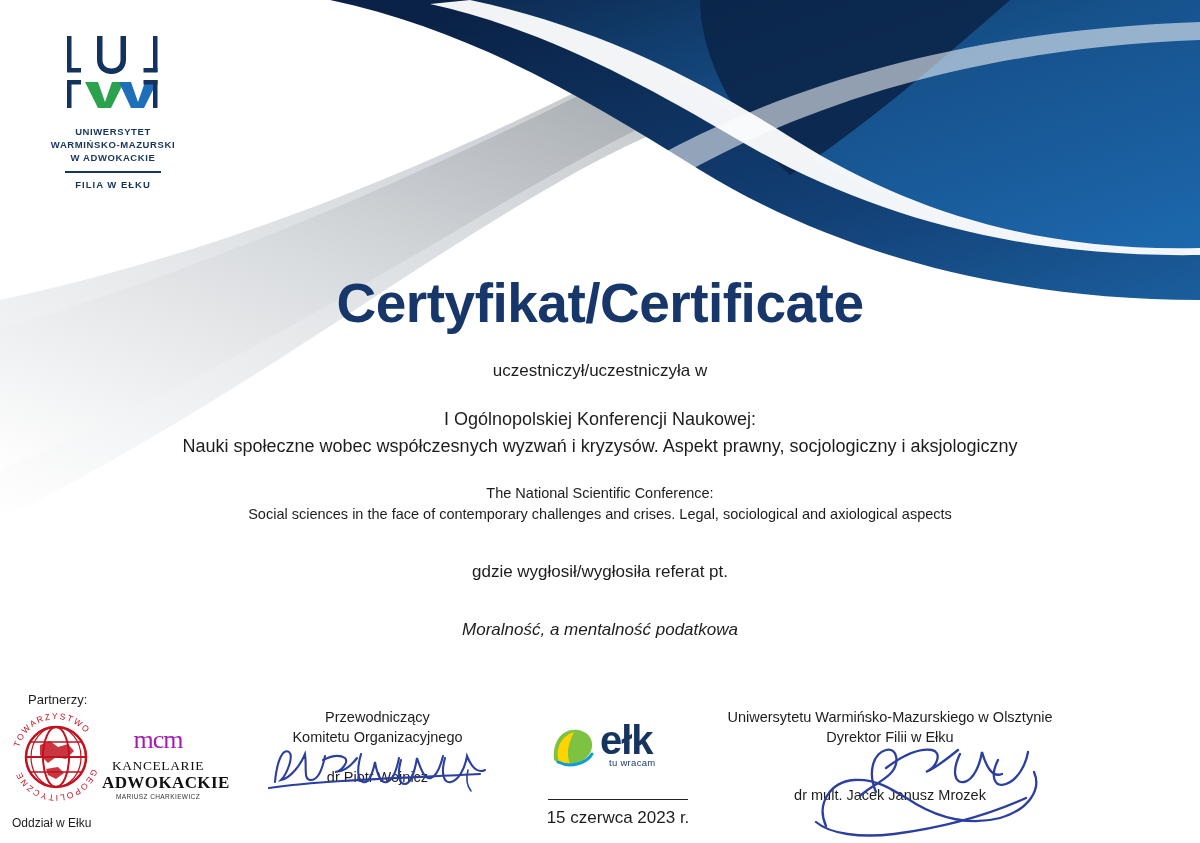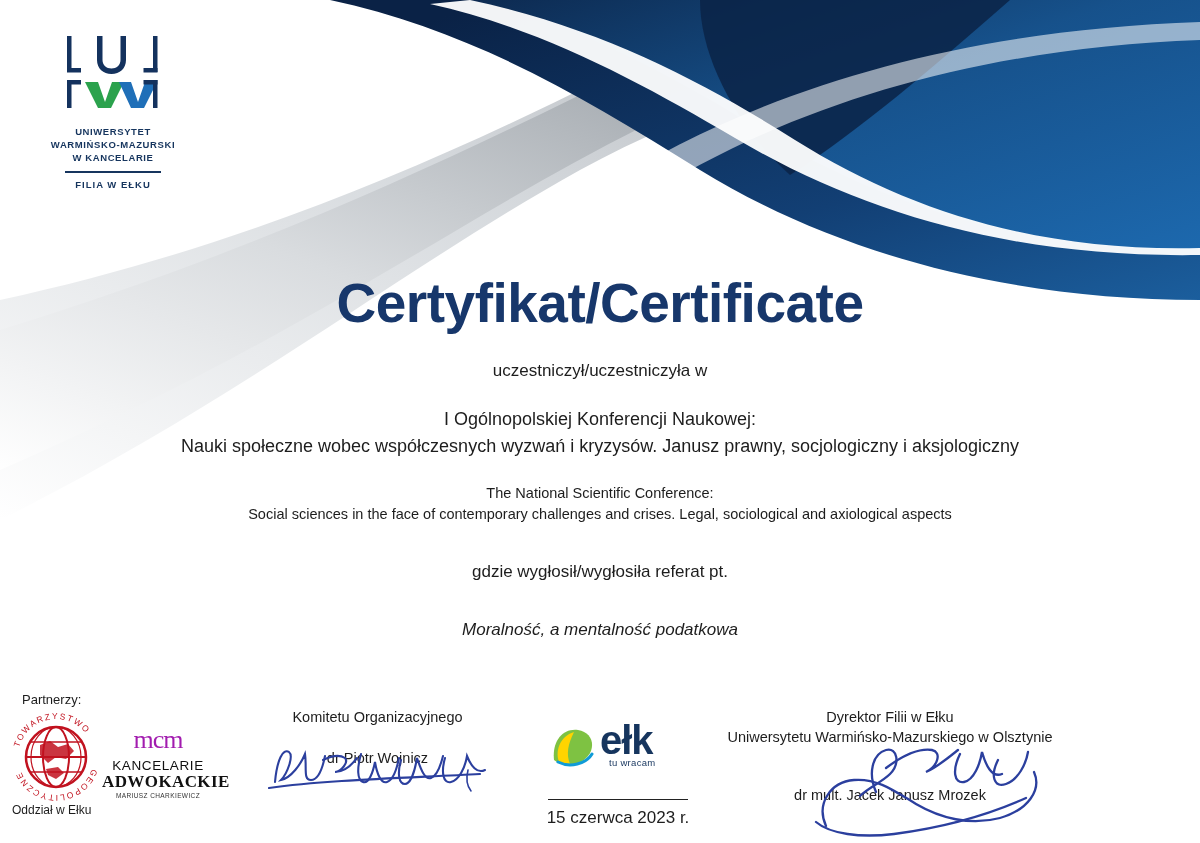--- a/index.html
+++ b/index.html
@@ -127,21 +127,21 @@
   .partners {
     position: absolute;
     left: 10px;
     top: 692px;
     width: 215px;
     z-index: 5;
   }
   .partners-label {
     font-size: 13px;
     color: #1d1d1d;
-    margin-left: 12px;
+    margin-left: 18px;
   }
   .partner-row {
     display: flex;
     align-items: flex-start;
     margin-top: 4px;
   }
   .partner-globe {
     width: 92px;
     height: 92px;
     position: relative;
@@ -152,21 +152,21 @@
     margin-top: 16px;
   }
   .adwo-mark {
     font-family: "Liberation Serif", serif;
     font-size: 26px;
     color: #a21caf;
     line-height: 1;
     letter-spacing: -1px;
   }
   .adwo-line1 {
-    font-family: Liberation Sans, sans-serif;
+    font-family: Liberation Serif, serif;
     font-size: 13.5px;
     letter-spacing: 0.6px;
     color: #111;
     margin-top: 5px;
   }
   .adwo-line2 {
     font-family: "Liberation Serif", serif;
     font-size: 17px;
     font-weight: bold;
     letter-spacing: 0.4px;
@@ -175,21 +175,21 @@
   }
   .adwo-line3 {
     font-size: 6.5px;
     letter-spacing: 0.4px;
     color: #333;
     margin-top: 2px;
   }
   .partners-branch {
     font-size: 12px;
     color: #1d1d1d;
-    margin-top: 0;
+    margin-top: 13px;
     margin-left: 2px;
   }
 
   .sign-left {
     position: absolute;
     left: 245px;
     top: 708px;
     width: 265px;
     text-align: center;
     z-index: 5;
@@ -327,31 +327,31 @@
       <rect x="14" y="50" width="4.5" height="28" fill="#14325e"></rect>
       <rect x="14" y="50" width="14" height="4.5" fill="#14325e"></rect>
       <path d="M32,52 L45,52 L52,72 L59,52 L71,52 L58,78 L45,78 Z" fill="#2ba24d"></path>
       <path d="M74,52 L86,52 L93,72 L100,52 L112,52 L99,78 L86,78 Z" fill="#1f6fb8" transform="translate(-8,0)"></path>
       <rect x="100" y="50" width="4.5" height="28" fill="#14325e"></rect>
       <rect x="90.5" y="50" width="14" height="4.5" fill="#14325e"></rect>
     </svg>
     <div class="uni-name">
       <div>UNIWERSYTET</div>
       <div>WARMIŃSKO-MAZURSKI</div>
-      <div>W KANCELARIE</div>
+      <div>W ADWOKACKIE</div>
     </div>
     <div class="uni-divider"></div>
     <div class="uni-branch">FILIA W EŁKU</div>
   </div>
 
   <div class="body-block">
     <div class="cert-title">Certyfikat/Certificate</div>
     <div class="participated">uczestniczył/uczestniczyła w</div>
     <div class="conf-pl-1">I Ogólnopolskiej Konferencji Naukowej:</div>
-    <div class="conf-pl-2">Nauki społeczne wobec współczesnych wyzwań i kryzysów. Janusz prawny, socjologiczny i aksjologiczny</div>
+    <div class="conf-pl-2">Nauki społeczne wobec współczesnych wyzwań i kryzysów. Aspekt prawny, socjologiczny i aksjologiczny</div>
     <div class="conf-en-1">The National Scientific Conference:</div>
     <div class="conf-en-2">Social sciences in the face of contemporary challenges and crises. Legal, sociological and axiological aspects</div>
     <div class="gave-lecture">gdzie wygłosił/wygłosiła referat pt.</div>
     <div class="lecture-title">Moralność, a mentalność podatkowa</div>
   </div>
 
   <div class="partners">
     <div class="partners-label">Partnerzy:</div>
     <div class="partner-row">
       <div class="partner-globe">
@@ -378,20 +378,21 @@
         <div class="adwo-mark">mcm</div>
         <div class="adwo-line1">KANCELARIE</div>
         <div class="adwo-line2">ADWOKACKIE</div>
         <div class="adwo-line3">MARIUSZ CHARKIEWICZ</div>
       </div>
     </div>
     <div class="partners-branch">Oddział w Ełku</div>
   </div>
 
   <div class="sign-left">
+    <div class="sign-role">Przewodniczący</div>
     <div class="sign-role">Komitetu Organizacyjnego</div>
     <div class="sign-name">dr Piotr Wojnicz</div>
   </div>
   <svg class="signature-svg" style="left:265px;top:740px;width:230px;height:60px;" viewBox="0 0 230 60">
     <g fill="none" stroke="#2b3f9e" stroke-width="2.1" stroke-linecap="round">
       <path d="M10,42 C12,20 18,8 24,12 C29,16 22,34 16,40 C26,38 36,24 40,14 C42,28 38,40 46,40 C54,40 58,26 60,16"></path>
       <path d="M58,20 C66,16 74,14 80,18 C84,22 76,32 70,32 C78,32 86,26 92,18"></path>
       <path d="M96,14 C92,28 92,40 98,42 C104,44 108,32 110,22 C112,34 116,44 122,42 C128,40 132,28 134,18"></path>
       <path d="M136,20 C132,34 134,44 140,44 C146,44 150,30 152,18 C156,30 160,40 166,38 C172,36 176,24 178,16"></path>
       <path d="M180,18 C176,32 178,44 186,42 C194,40 200,28 202,16 C206,26 212,34 220,30"></path>
@@ -406,22 +407,22 @@
     <path d="M6,40 C4,22 14,8 30,10 C44,12 48,26 40,36 C32,46 16,48 6,40 Z" fill="#7ec242"></path>
     <path d="M12,44 C6,32 12,16 26,12 C20,24 18,34 22,44 Z" fill="#ffd400"></path>
     <path d="M10,42 C22,48 38,44 44,34" fill="none" stroke="#0f9bd7" stroke-width="3" stroke-linecap="round"></path>
   </svg>
   <div class="elk-text">ełk</div>
   <div class="elk-sub">tu wracam</div>
   <div class="date-rule"></div>
   <div class="date-text">15 czerwca 2023 r.</div>
 
   <div class="sign-right">
+    <div class="sign-role">Uniwersytetu Warmińsko-Mazurskiego w Olsztynie</div>
     <div class="sign-role">Dyrektor Filii w Ełku</div>
-    <div class="sign-role">Uniwersytetu Warmińsko-Mazurskiego w Olsztynie</div>
     <div class="sign-name">dr mult. Jacek Janusz Mrozek</div>
   </div>
   <svg class="signature-svg" style="left:790px;top:730px;width:280px;height:110px;" viewBox="0 0 280 110">
     <g fill="none" stroke="#2b3f9e" stroke-width="2.3" stroke-linecap="round">
       <path d="M86,62 C78,44 82,24 96,20 C108,17 110,34 100,44 C92,52 78,58 70,66"></path>
       <path d="M96,38 C112,26 128,18 142,20 C152,22 148,36 136,42 C146,38 158,28 168,20"></path>
       <path d="M170,24 C162,40 164,54 174,52 C184,50 190,34 192,22 C196,36 202,48 212,44"></path>
       <path d="M208,30 C200,46 204,58 216,54 C228,50 236,34 238,22"></path>
       <path d="M36,96 C26,74 40,52 64,50 C88,48 106,62 126,74 C150,88 180,96 210,88 C238,80 252,60 244,42"></path>
       <path d="M26,92 C40,104 70,108 104,104 C150,98 196,86 236,68"></path>

